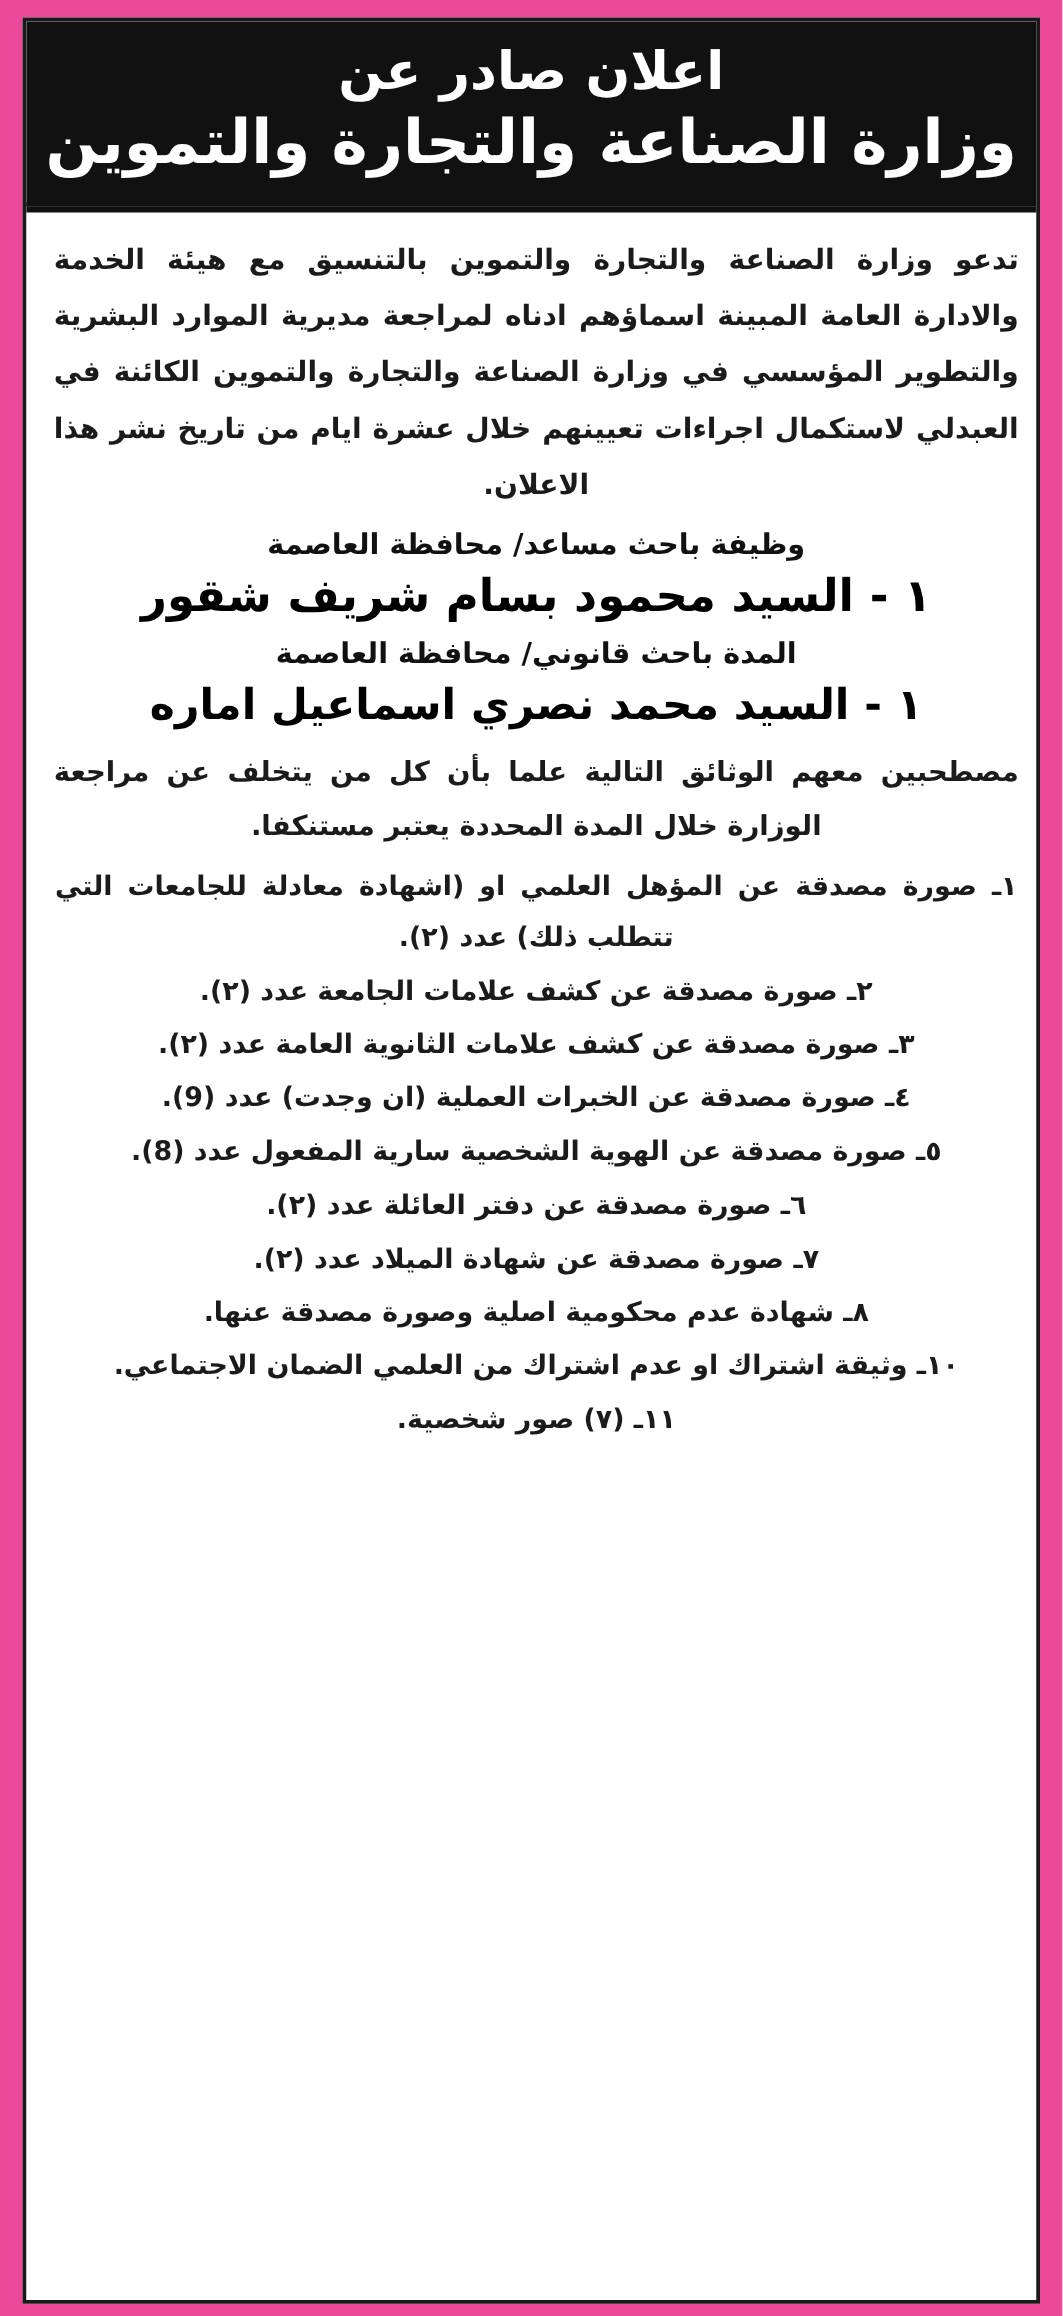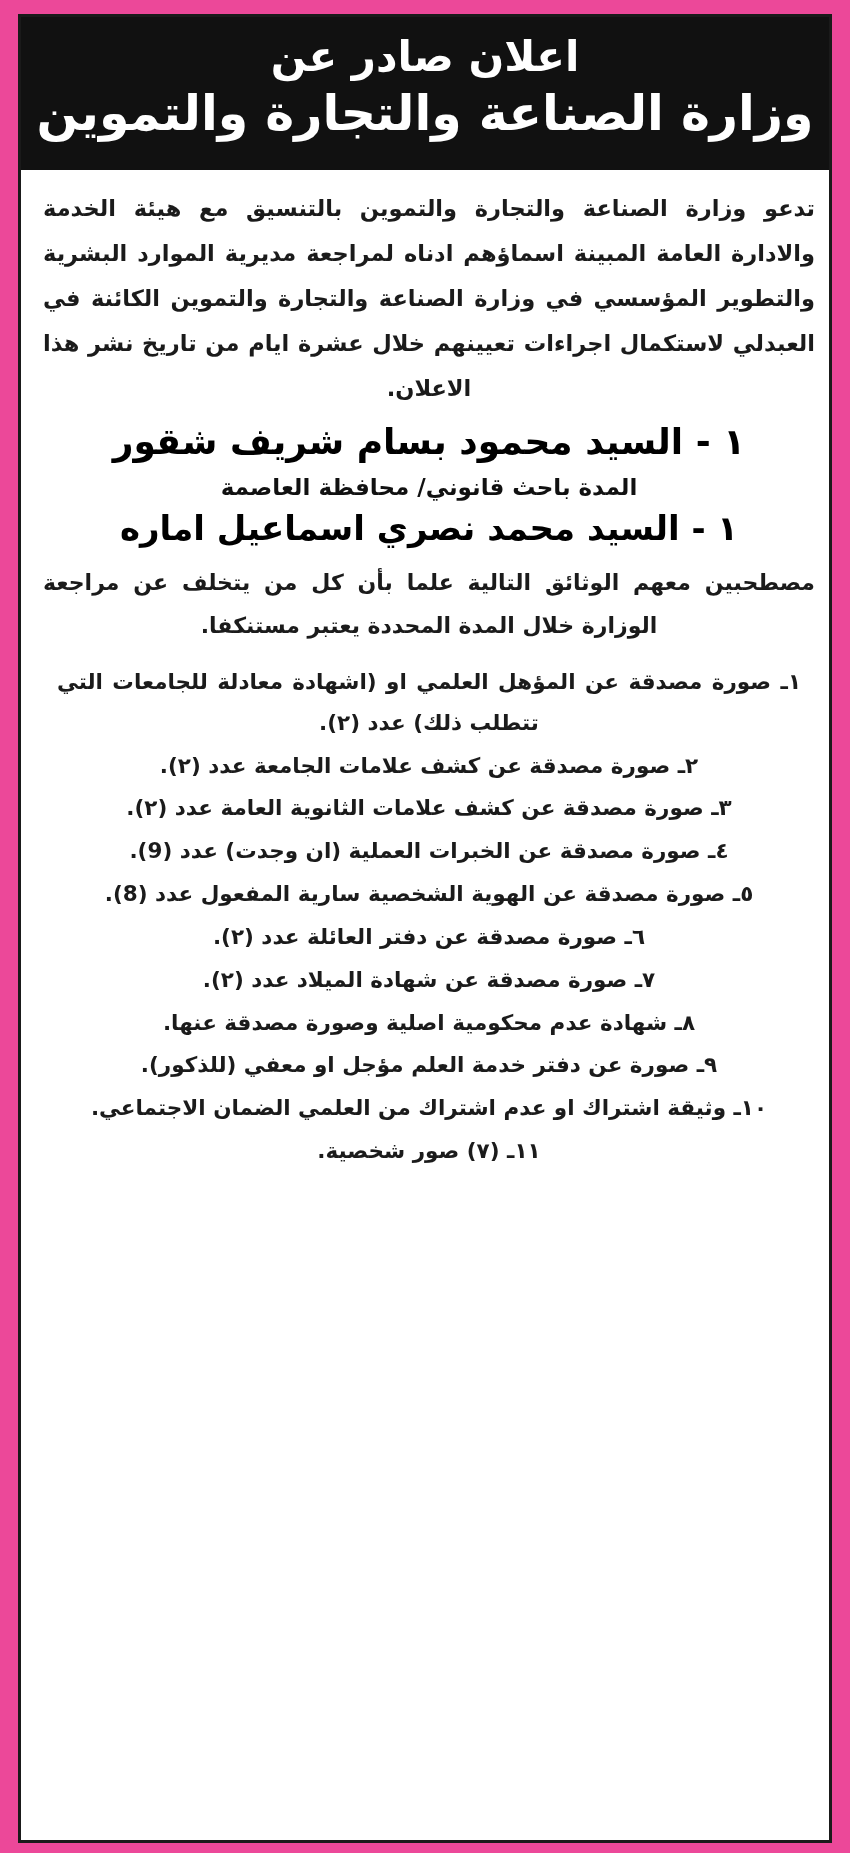--- a/index.html
+++ b/index.html
@@ -93,21 +93,21 @@
     font-size: 22px;
     font-weight: bold;
     line-height: 1.95;
     text-align: justify;
     text-align-last: center;
     margin: 14px 0 6px 0;
     color: #1b1b1b;
   }
   ol.docs {
     list-style: none;
-    margin: 14px;
+    margin: 1px;
     padding: 0;
   }
   ol.docs li {
     font-size: 21.5px;
     font-weight: bold;
     line-height: 1.9;
     color: #1b1b1b;
     text-align: justify;
     text-align-last: center;
     margin: 0 0 2px 0;
@@ -123,20 +123,21 @@
       <div class="header-line1">اعلان صادر عن</div>
       <div class="header-line2">وزارة الصناعة والتجارة والتموين</div>
     </div>
 
     <div class="divider-thick"></div>
 
     <div class="body">
 
       <p class="intro">تدعو وزارة الصناعة والتجارة والتموين بالتنسيق مع هيئة الخدمة والادارة العامة المبينة اسماؤهم ادناه لمراجعة مديرية الموارد البشرية والتطوير المؤسسي في وزارة الصناعة والتجارة والتموين الكائنة في العبدلي لاستكمال اجراءات تعيينهم خلال عشرة ايام من تاريخ نشر هذا الاعلان.</p>
 
+      <div class="job-title">وظيفة باحث مساعد/ محافظة العاصمة</div>
       <div class="name">
         <span>١ -</span>
         <span>السيد محمود بسام شريف شقور</span>
       </div>
 
       <div class="job-title">المدة باحث قانوني/ محافظة العاصمة</div>
       <div class="name name-2">
         <span>١ -</span>
         <span>السيد محمد نصري اسماعيل اماره</span>
       </div>
@@ -145,20 +146,19 @@
 
       <ol class="docs">
         <li>١ـ صورة مصدقة عن المؤهل العلمي او (اشهادة معادلة للجامعات التي تتطلب ذلك) عدد (٢).</li>
         <li>٢ـ صورة مصدقة عن كشف علامات الجامعة عدد (٢).</li>
         <li>٣ـ صورة مصدقة عن كشف علامات الثانوية العامة عدد (٢).</li>
         <li>٤ـ صورة مصدقة عن الخبرات العملية (ان وجدت) عدد (9).</li>
         <li>٥ـ صورة مصدقة عن الهوية الشخصية سارية المفعول عدد (8).</li>
         <li>٦ـ صورة مصدقة عن دفتر العائلة عدد (٢).</li>
         <li>٧ـ صورة مصدقة عن شهادة الميلاد عدد (٢).</li>
         <li>٨ـ شهادة عدم محكومية اصلية وصورة مصدقة عنها.</li>
-        <li>٩ـ صورة عن دفتر خدمة العلم مؤجل او معفي (للذكور).</li>
         <li>١٠ـ وثيقة اشتراك او عدم اشتراك من العلمي الضمان الاجتماعي.</li>
         <li>١١ـ (٧) صور شخصية.</li>
       </ol>
 
     </div>
   </div>
 </div>
 
 </body></html>

